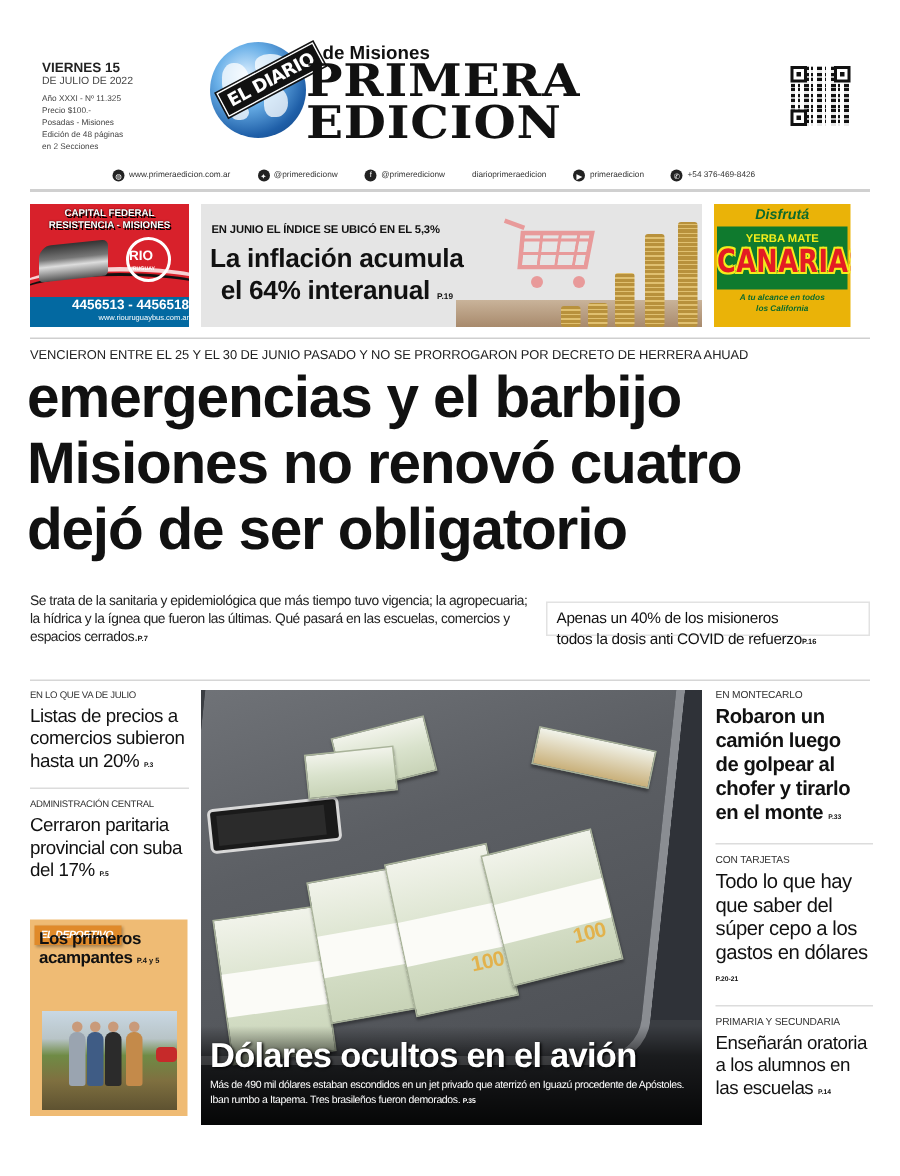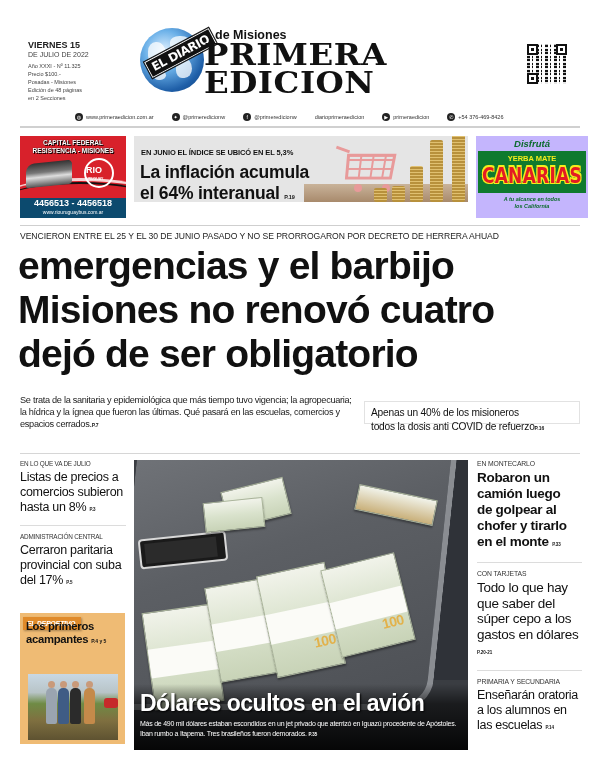--- a/index.html
+++ b/index.html
@@ -37,38 +37,38 @@
   .masthead-rule { position: absolute; left: 20px; top: 126px; width: 560px; height: 2px; background: #d0d0d0; }
 
   
   .ad-rio { position: absolute; left: 20px; top: 136px; width: 106px; height: 82px; background: #d8212b; overflow: hidden; }
   .ad-rio-top { position: absolute; left: 0; right: 0; top: 3px; text-align: center; color: #fff; font-weight: bold; font-size: 6.5px; line-height: 7.5px; text-shadow: 0 0 1px #000, 1px 1px 0 #000; }
   .ad-rio-swoosh { position: absolute; left: -10px; top: 42px; width: 140px; height: 30px; border-top: 3px solid #fff; border-radius: 50%; opacity: 0.8; }
   .ad-rio-swoosh2 { position: absolute; left: -10px; top: 46px; width: 140px; height: 30px; border-top: 2px solid #111; border-radius: 50%; }
   .ad-rio-bus { position: absolute; left: 6px; top: 26px; width: 46px; height: 24px; background: linear-gradient(180deg, #333 0%, #777 40%, #ddd 60%, #555 100%); border-radius: 8px 4px 3px 3px; transform: skewY(-6deg); }
   .ad-rio-logo { position: absolute; left: 64px; top: 22px; width: 30px; height: 30px; border-radius: 50%; border: 2px solid #fff; color: #fff; font-weight: bold; font-size: 9px; line-height: 20px; }
   .ad-rio-logo small { position: absolute; left: 0; right: 0; top: 17px; font-size: 3.5px; line-height: 5px; }
-  .ad-rio-bottom { position: absolute; left: 0; right: 0; bottom: 0; height: 20px; background: #0c4a6e; color: #fff; text-align: center; }
+  .ad-rio-bottom { position: absolute; left: 0; right: 0; bottom: 0; height: 20px; background: #0369a1; color: #fff; text-align: right; }
   .ad-rio-phone { font-weight: bold; font-size: 9px; line-height: 11px; }
   .ad-rio-url { font-size: 5px; line-height: 6px; }
 
-  .inflation { position: absolute; left: 134px; top: 136px; width: 334px; height: 66px; background: #e5e5e5; overflow: hidden; }
+  .inflation { position: absolute; left: 134px; top: 136px; width: 334px; height: 82px; background: #e5e5e5; overflow: hidden; text-align: center; }
   .inflation-kicker { position: absolute; left: 7px; top: 12px; font-size: 7.5px; font-weight: bold; color: #111; letter-spacing: -0.1px; }
   .inflation-title { position: absolute; left: 6px; top: 26px; font-size: 17.5px; font-weight: bold; line-height: 21px; color: #111; letter-spacing: -0.2px; }
   .page-ref { font-size: 5.5px; font-weight: bold; vertical-align: baseline; letter-spacing: 0; }
   .cart { position: absolute; left: 208px; top: 12px; width: 60px; height: 48px; }
   .cart-basket { position: absolute; left: 4px; top: 6px; width: 48px; height: 26px; border: 3px solid #e89a9a; background:
     repeating-linear-gradient(90deg, transparent 0 10px, #e89a9a 10px 12px), repeating-linear-gradient(0deg, transparent 0 7px, #e89a9a 7px 9px);
     transform: perspective(80px) rotateX(-10deg) skewX(-8deg); }
   .cart-handle { position: absolute; left: -6px; top: 0; width: 14px; height: 3px; background: #e89a9a; transform: rotate(20deg); }
   .cart-wheel { position: absolute; bottom: 4px; width: 8px; height: 8px; border-radius: 50%; background: #e89a9a; }
   .coin-stack { position: absolute; bottom: 0; width: 13px; background: repeating-linear-gradient(0deg, #b8913c 0 2px, #e0c070 2px 3px); border-radius: 2px; }
   .inflation-table { position: absolute; left: 170px; bottom: 0; width: 170px; height: 18px; background: linear-gradient(180deg, #c9b39a, #a88a6c); }
 
-  .ad-canarias { position: absolute; left: 476px; top: 136px; width: 112px; height: 82px; background: #c4b5fd; overflow: hidden; }
+  .ad-canarias { position: absolute; left: 476px; top: 136px; width: 91px; height: 82px; background: #eab308; overflow: hidden; }
   .ad-can-head { position: absolute; left: 0; right: 0; top: 2px; text-align: center; font-style: italic; font-weight: bold; font-size: 9.5px; color: #0b6a2c; }
   .ad-can-band { position: absolute; left: 2px; right: 2px; top: 15px; height: 42px; background: #0f7a2e; text-align: center; }
   .ad-can-yerba { color: #f4ec1c; font-weight: bold; font-size: 7.5px; padding-top: 3px; }
   .ad-can-brand { color: #e31c23; font-weight: bold; font-size: 17px; letter-spacing: 0.3px; line-height: 20px; text-shadow: -1px -1px 0 #f4ec1c, 1px -1px 0 #f4ec1c, -1px 1px 0 #f4ec1c, 1px 1px 0 #f4ec1c; transform: scaleY(1.25); margin-top: 2px; font-family: "DejaVu Sans", sans-serif; }
   .ad-can-foot { position: absolute; left: 0; right: 0; top: 60px; text-align: center; font-style: italic; font-weight: bold; font-size: 5.5px; line-height: 7px; color: #0b6a2c; }
 
   .rule-2 { position: absolute; left: 20px; top: 225px; width: 560px; height: 1px; background: #cfcfcf; }
 
   
   .kicker-main { position: absolute; left: 20px; top: 231px; font-size: 8.6px; color: #222; letter-spacing: -0.05px; white-space: nowrap; }
@@ -243,21 +243,21 @@
 </div>
 <div class="covid-box">
   <div>Apenas un 40% de los misioneros</div>
   <div><span>todos la dosis anti COVID de refuerzo</span><span class="page-ref">P.16</span></div>
 </div>
 <div class="rule-3"></div>
 
 <div class="left-col">
   <div>
     <div class="sec-kicker">EN LO QUE VA DE JULIO</div>
-    <div class="left-title"><span>Listas de precios a comercios subieron hasta un 8%</span> <span class="page-ref">P.3</span></div>
+    <div class="left-title"><span>Listas de precios a comercios subieron hasta un 20%</span> <span class="page-ref">P.3</span></div>
   </div>
   <div class="col-rule"></div>
   <div>
     <div class="sec-kicker">ADMINISTRACIÓN CENTRAL</div>
     <div class="left-title"><span>Cerraron paritaria provincial con suba del 17%</span> <span class="page-ref">P.5</span></div>
   </div>
 </div>
 
 <div class="deportivo">
   <div class="dep-label">EL DEPORTIVO</div>

